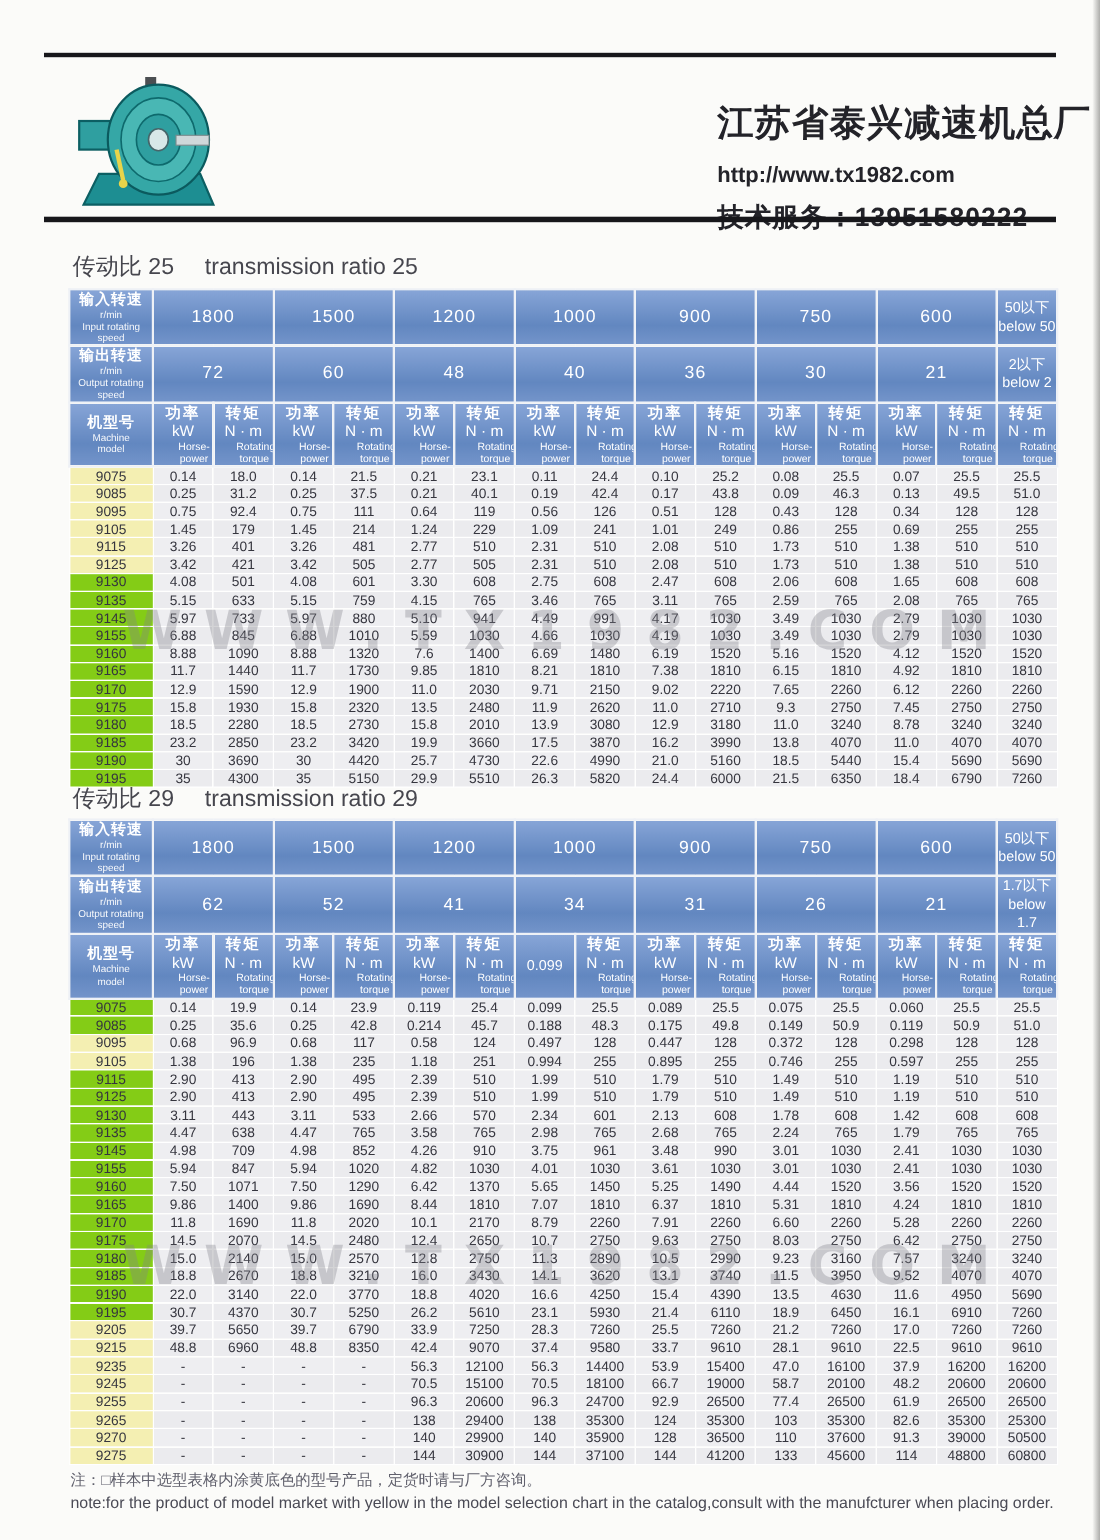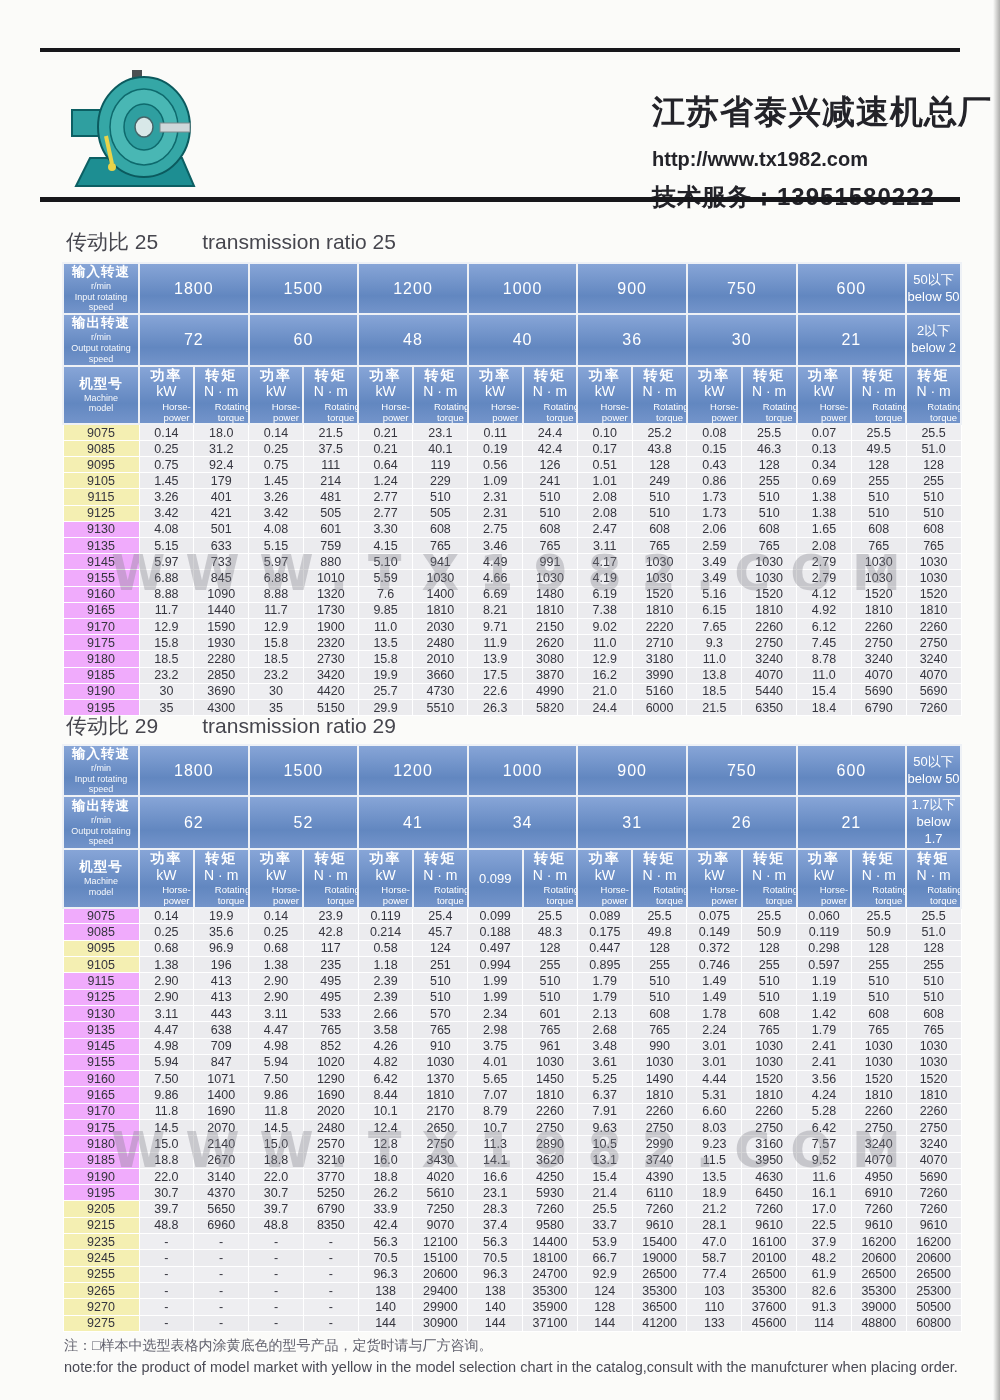--- a/index.html
+++ b/index.html
@@ -7,42 +7,42 @@
         font-family:"Liberation Sans","DejaVu Sans",sans-serif;color:#35353e;}
   .rule{position:absolute;left:40px;width:920px;background:#17171b;}
   .rule.top{top:48px;height:4px;}
   .rule.bottom{top:197px;height:5px;}
   .logo{position:absolute;left:70px;top:64px;width:132px;height:130px;}
   .company{position:absolute;left:652px;top:70px;width:300px;}
   .cname{font-size:33px;font-weight:bold;color:#232329;letter-spacing:1px;white-space:nowrap;margin-top:20px;}
   .curl{font-size:20px;font-weight:bold;color:#232329;margin-top:13px;}
   .cphone{font-size:24px;font-weight:bold;color:#232329;margin-top:10px;letter-spacing:1px;white-space:nowrap;}
   .sec-title{position:absolute;left:66px;font-size:21px;color:#46464e;white-space:nowrap;}
-  .sec-title .en{margin-left:44px;}
+  .sec-title .en{margin-left:28px;}
   .sec-title.t1{top:228px;}
   .sec-title.t2{top:712px;}
   table.tbl{position:absolute;left:62px;width:900px;border-collapse:collapse;table-layout:fixed;}
   table.tbl0{top:262px;}
   table.tbl1{top:744px;}
   col.cmod{width:76px;}
   td{padding:0;text-align:center;vertical-align:middle;overflow:hidden;}
   .hcell{background:linear-gradient(180deg,#87a5d7 0%,#6287c0 65%,#7394ca 100%);
          border:2px solid #eef1f6;color:#fff;}
   .tbl0 tr.r1{height:50px;} .tbl0 tr.r2{height:47px;} .tbl0 tr.r3{height:57px;}
   .tbl1 tr.r1{height:46px;} .tbl1 tr.r2{height:43px;} .tbl1 tr.r3{height:47px;}
   .tbl0 tr.dr{height:16.2px;} .tbl1 tr.dr{height:16.3px;}
   .h-cn{display:block;font-size:13.5px;font-weight:bold;letter-spacing:1px;line-height:1.25;}
   .h-sub{display:block;font-size:9px;line-height:1.2;opacity:.95;}
   .h-num{font-size:16px;letter-spacing:1px;text-align:center;}
   .h-two{display:block;font-size:13px;line-height:1.3;}
   .h-cn2{display:block;font-size:14px;font-weight:bold;letter-spacing:2px;line-height:1.2;}
   .h-u{display:block;font-size:14px;line-height:1.25;}
   .h-e{display:block;font-size:9.5px;line-height:1.18;padding-left:20px;}
   .h-ov{font-size:13px;}
-  .c-model{background:#f0abfc;font-size:12.5px;border:1px solid #fff;color:#35353e;}
+  .c-model{background:#84cc16;font-size:12.5px;border:1px solid #fff;color:#35353e;}
   .c-model.yellow{background:#f4efb2;}
   .c-val{background:#ebebee;font-size:12.5px;border:1px solid #fff;color:#35353e;}
   tr.dr:nth-child(even) .c-val{background:#eeeef1;}
   .wm{position:absolute;left:64px;width:904px;text-align:center;font-weight:bold;font-size:49px;
       letter-spacing:20px;color:#82828a;opacity:.34;white-space:nowrap;z-index:6;pointer-events:none;
       font-family:"DejaVu Sans",sans-serif;}
   .wm1{top:545px;} .wm2{top:1122px;}
   .note-cn{position:absolute;left:64px;top:1337px;font-size:14px;color:#61616d;white-space:nowrap;}
   .note-en{position:absolute;left:64px;top:1359px;font-size:14.5px;color:#4a4a55;white-space:nowrap;}
   .edge-right{position:absolute;right:0;top:0;bottom:0;width:7px;
@@ -245,21 +245,21 @@
           <td class="c-val">0.25</td>
           <td class="c-val">31.2</td>
           <td class="c-val">0.25</td>
           <td class="c-val">37.5</td>
           <td class="c-val">0.21</td>
           <td class="c-val">40.1</td>
           <td class="c-val">0.19</td>
           <td class="c-val">42.4</td>
           <td class="c-val">0.17</td>
           <td class="c-val">43.8</td>
-          <td class="c-val">0.15</td>
+          <td class="c-val">0.09</td>
           <td class="c-val">46.3</td>
           <td class="c-val">0.13</td>
           <td class="c-val">49.5</td>
           <td class="c-val">51.0</td>
         </tr>
         <tr class="dr">
           <td class="c-model yellow">9095</td>
           <td class="c-val">0.75</td>
           <td class="c-val">92.4</td>
           <td class="c-val">0.75</td>

